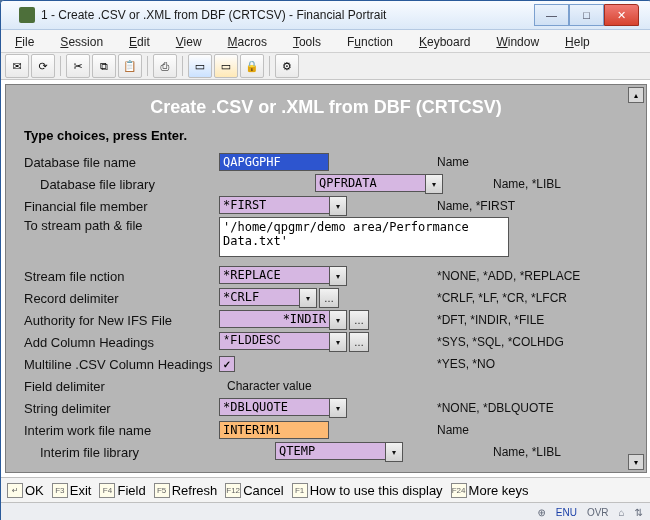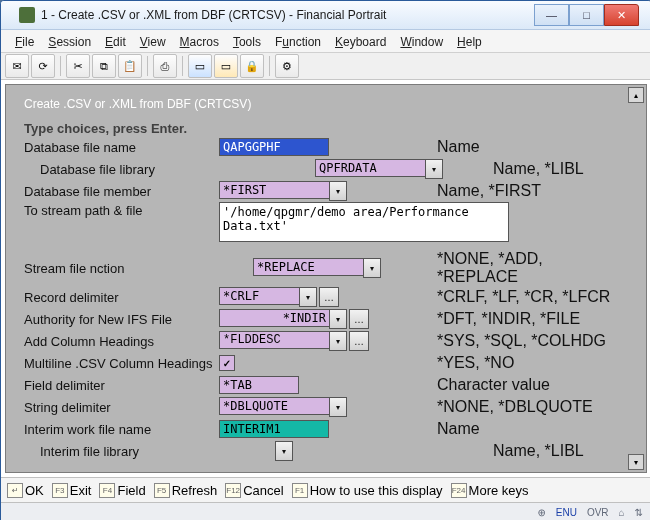--- a/index.html
+++ b/index.html
@@ -3,37 +3,37 @@
 <meta charset="utf-8">
 <style>
 html,body{margin:0;padding:0;font-family:"Segoe UI",Tahoma,sans-serif;font-size:12px;background:#5a7ea8}
 .window{width:650px;height:520px;background:#fff;border:1px solid #2a5a9a;border-radius:4px 4px 0 0;box-shadow:0 0 8px rgba(0,0,0,.3);overflow:hidden;display:flex;flex-direction:column}
 .titlebar{height:28px;background:linear-gradient(#f8fbff,#dce9f8);display:flex;align-items:center;padding:0 12px;border-bottom:1px solid #b5c9e2}
 .titlebar .ico{width:16px;height:16px;margin:0 6px;background:#4d6f3a;border-radius:2px}
 .titlebar .ttl{flex:1;color:#1a1a1a;font-size:12px}
 .winbtns{display:flex;gap:0}
 .winbtn{width:33px;height:20px;border:1px solid #7ba0cf;background:linear-gradient(#eaf2fc,#cfe0f4);display:flex;align-items:center;justify-content:center;font-size:11px;color:#334}
 .winbtn.close{background:linear-gradient(#f07b74,#d6432f);color:#fff;border-color:#a12d1e;border-radius:0 3px 0 0}
-.menubar{height:20px;background:#f5f5f5;display:flex;align-items:center;padding:2px 8px 0;border-bottom:1px solid #d0d0d0;gap:2px}
+.menubar{height:20px;background:#f5f5f5;display:flex;align-items:center;padding:2px 8px 0;border-bottom:1px solid #d0d0d0;gap:14px}
 .menuitem{padding:2px 6px;color:#222}
 .menuitem u{text-decoration:underline}
 .toolbar{height:26px;background:#f0f0f0;display:flex;align-items:center;padding:0 4px;border-bottom:1px solid #c7c7c7;gap:2px}
 .tbtn{width:22px;height:22px;border:1px solid #c0c0c0;background:linear-gradient(#fdfdfd,#eaeaea);border-radius:2px;display:flex;align-items:center;justify-content:center;font-size:11px}
 .tsep{width:1px;height:20px;background:#c0c0c0;margin:0 3px}
 .workarea{flex:1;background:#b6b6b6;margin:4px;border:1px solid #7b7b7b;padding:10px 18px 4px;position:relative;overflow:hidden}
-.heading{color:#fff;font-weight:normal;font-size:12px;margin:2px 0 10px}
-.instr{color:#404040;font-weight:bold;font-size:13px;}
+.heading{text-align:center;color:#fff;font-weight:bold;font-size:18px;margin:2px 0 10px}
+.instr{color:#000000;font-weight:bold;font-size:13px;margin-bottom:8px}
 .row{display:flex;align-items:center;min-height:22px;margin:0;font-size:13px;color:#111}
 .lbl{width:195px;padding:1px 0}
 .lbl.indent{padding-left:16px}
 .ctrl{width:210px;display:flex;align-items:center;gap:2px}
-.hint{flex:1;color:#111;font-size:16px;padding-left:8px}
+.hint{flex:1;color:#111;font-size:12px;padding-left:8px}
 input[type=text]{height:18px;border:1px solid #555;background:#d6b7e2;font-family:Consolas,monospace;font-size:12px;padding:0 3px;box-sizing:border-box}
 input.sel{background:#2d55cf;color:#fff}
-input.wht{background:#14b8a6}
+input.wht{background:#fdba74}
 .combo{display:flex}
 .combo input{border-right:0}
 .combo .arrow{width:16px;height:18px;border:1px solid #555;background:linear-gradient(#f2f2f2,#d2d2d2);display:flex;align-items:center;justify-content:center;font-size:8px}
 .dots{width:18px;height:18px;border:1px solid #555;background:linear-gradient(#f2f2f2,#d2d2d2);display:flex;align-items:center;justify-content:center;font-size:10px}
 textarea{width:290px;height:40px;border:1px solid #555;background:#fff;font-family:Consolas,monospace;font-size:12px;padding:2px 3px;box-sizing:border-box;resize:none}
 .chk{width:14px;height:14px;border:1px solid #555;background:#d6b7e2;display:flex;align-items:center;justify-content:center;font-size:10px;font-weight:bold;color:#000}
 .scrolltop,.scrollbot{position:absolute;right:2px;width:14px;height:14px;border:1px solid #666;background:#d8d8d8;display:flex;align-items:center;justify-content:center;font-size:8px}
 .scrolltop{top:2px}.scrollbot{bottom:2px}
 .fnkeys{height:24px;background:#f4f4f4;border-top:1px solid #c0c0c0;display:flex;align-items:center;padding:0 6px;gap:8px}
 .fnkey{display:flex;align-items:center;gap:2px;font-size:13px}
@@ -100,21 +100,21 @@
       <div class="lbl indent">Database file library</div>
       <div class="ctrl" style="padding-left:40px">
         <div class="combo">
             <input type="text" style="width: 110px; margin-left: 40px;" value="QPFRDATA">
             <div class="arrow">▾</div>
           </div>
       </div>
       <div class="hint">Name, *LIBL</div>
     </div>
     <div class="row">
-      <div class="lbl">Database file member</div>
+      <div class="lbl">Financial file member</div>
       <div class="ctrl">
           <div class="combo">
             <input type="text" style="width: 110px;" value="*FIRST">
             <div class="arrow">▾</div>
           </div>
         </div>
       <div class="hint">Name, *FIRST</div>
     </div>
     <div class="row" style="align-items:flex-start">
       <div class="lbl">To stream path &amp; file</div>
@@ -122,21 +122,21 @@
           <textarea style="">'/home/qpgmr/demo area/Performance Data.txt'</textarea>
         </div>
     </div>
 
     <div style="height:8px"></div>
 
     <div class="row">
       <div class="lbl">Stream file nction</div>
       <div class="ctrl">
           <div class="combo">
-            <input type="text" style="width: 110px; margin-left: 34px;" value="*REPLACE">
+            <input type="text" style="width: 110px;" value="*REPLACE">
             <div class="arrow">▾</div>
           </div>
         </div>
       <div class="hint">*NONE, *ADD, *REPLACE</div>
     </div>
     <div class="row">
       <div class="lbl">Record delimiter</div>
       <div class="ctrl">
           <div class="combo">
             <input type="text" style="width: 80px;" value="*CRLF">
@@ -170,23 +170,20 @@
     </div>
     <div class="row">
       <div class="lbl">Multiline .CSV Column Headings</div>
       <div class="ctrl">
           <div class="chk">✓</div>
         </div>
       <div class="hint">*YES, *NO</div>
     </div>
     <div class="row">
       <div class="lbl">Field delimiter</div>
-      <div class="ctrl">
-          <input type="text" style="width: 80px;" value="*TAB">
-        </div>
       <div class="hint">Character value</div>
     </div>
     <div class="row">
       <div class="lbl">String delimiter</div>
       <div class="ctrl">
           <div class="combo">
             <input type="text" style="width: 110px;" value="*DBLQUOTE">
             <div class="arrow">▾</div>
           </div>
         </div>
@@ -196,20 +193,21 @@
       <div class="lbl">Interim work file name</div>
       <div class="ctrl">
           <input type="text" class="wht" style="width: 110px;" value="INTERIM1">
         </div>
       <div class="hint">Name</div>
     </div>
     <div class="row">
       <div class="lbl indent">Interim file library</div>
       <div class="ctrl" style="padding-left:40px">
           <div class="combo">
+            <input type="text" style="width: 110px;" value="QTEMP">
             <div class="arrow">▾</div>
           </div>
         </div>
       <div class="hint">Name, *LIBL</div>
     </div>
   </div>
 
   <div class="fnkeys">
     <div class="fnkey">
         <div class="fnico">↵</div>

